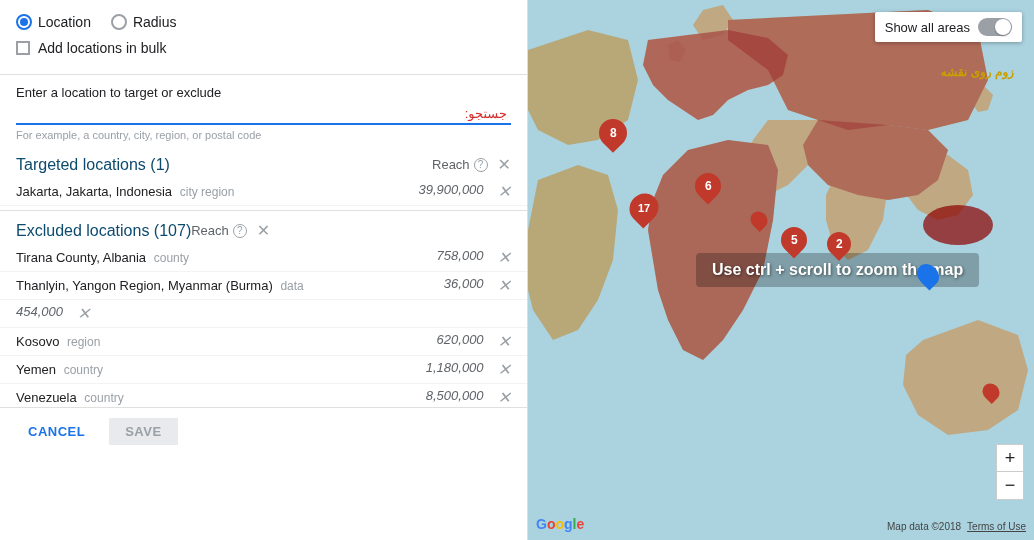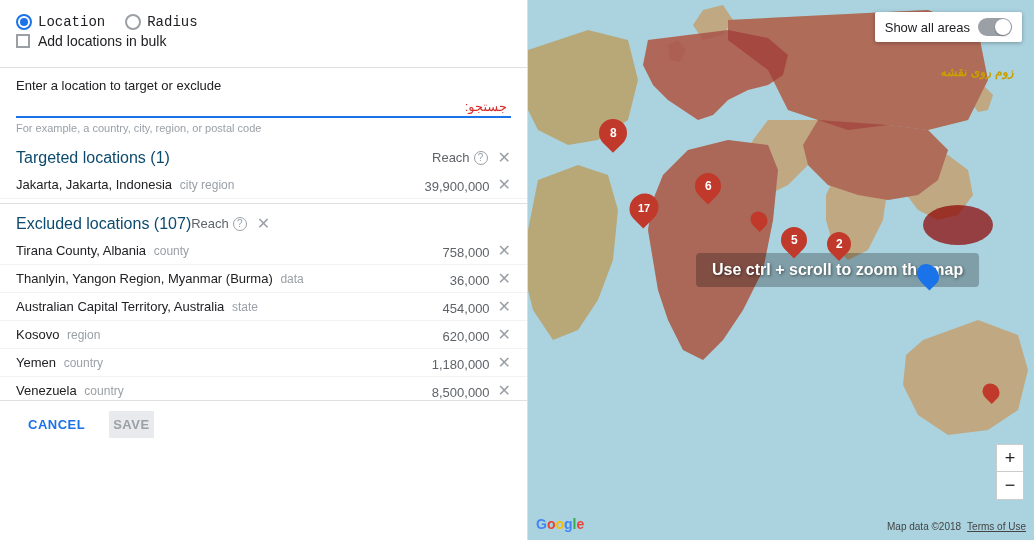--- a/index.html
+++ b/index.html
@@ -18,22 +18,21 @@
 
     .top-section {
       padding: 14px 16px 8px 16px;
       border-bottom: 1px solid #e0e0e0;
     }
 
     .radio-row {
       display: flex;
       align-items: center;
       gap: 20px;
-      margin-bottom: 3px;
-      font-family: Liberation Mono, monospace;
+      margin-bottom: 10px;
     }
 
     .radio-option {
       display: flex;
       align-items: center;
       gap: 6px;
       cursor: pointer;
     }
 
     .radio-circle {
@@ -174,22 +173,23 @@
       margin-left: 4px;
     }
 
     .location-reach-val {
       font-size: 13px;
       color: #5f6368;
     }
 
     .location-right {
       display: flex;
-      align-items: flex-end;
-      gap: 2px;
+      align-items: flex-start;
+      gap: 8px;
+      font-style: italic;
     }
 
     .divider {
       height: 1px;
       background: #e0e0e0;
       margin: 4px 0;
     }
 
     .excluded-header-row {
       display: flex;
@@ -219,21 +219,21 @@
       text-transform: uppercase;
     }
 
     .btn-save {
       background: #e8eaed;
       border: none;
       color: #9aa0a6;
       font-size: 13px;
       font-weight: 600;
       cursor: pointer;
-      padding: 6px 4px;
+      padding: 6px 16px;
       letter-spacing: 0.5px;
       text-transform: uppercase;
     }
 
     
     .right-panel {
       flex: 1;
       position: relative;
       background: #e8d5b0;
       overflow: hidden;
@@ -479,24 +479,20 @@
       <div>
         <span class="location-name">Thanlyin, Yangon Region, Myanmar (Burma)</span>
         <span class="location-type">data</span>
       </div>
       <div class="location-right">
         <span class="location-reach-val">36,000</span>
         <span class="close-icon">✕</span>
       </div>
     </div>
     <div class="location-row">
-      <div>
-        <span class="location-name">Australian Capital Territory, Australia</span>
-        <span class="location-type">state</span>
-      </div>
       <div class="location-right">
         <span class="location-reach-val">454,000</span>
         <span class="close-icon">✕</span>
       </div>
     </div>
     <div class="location-row">
       <div>
         <span class="location-name">Kosovo</span>
         <span class="location-type">region</span>
       </div>

